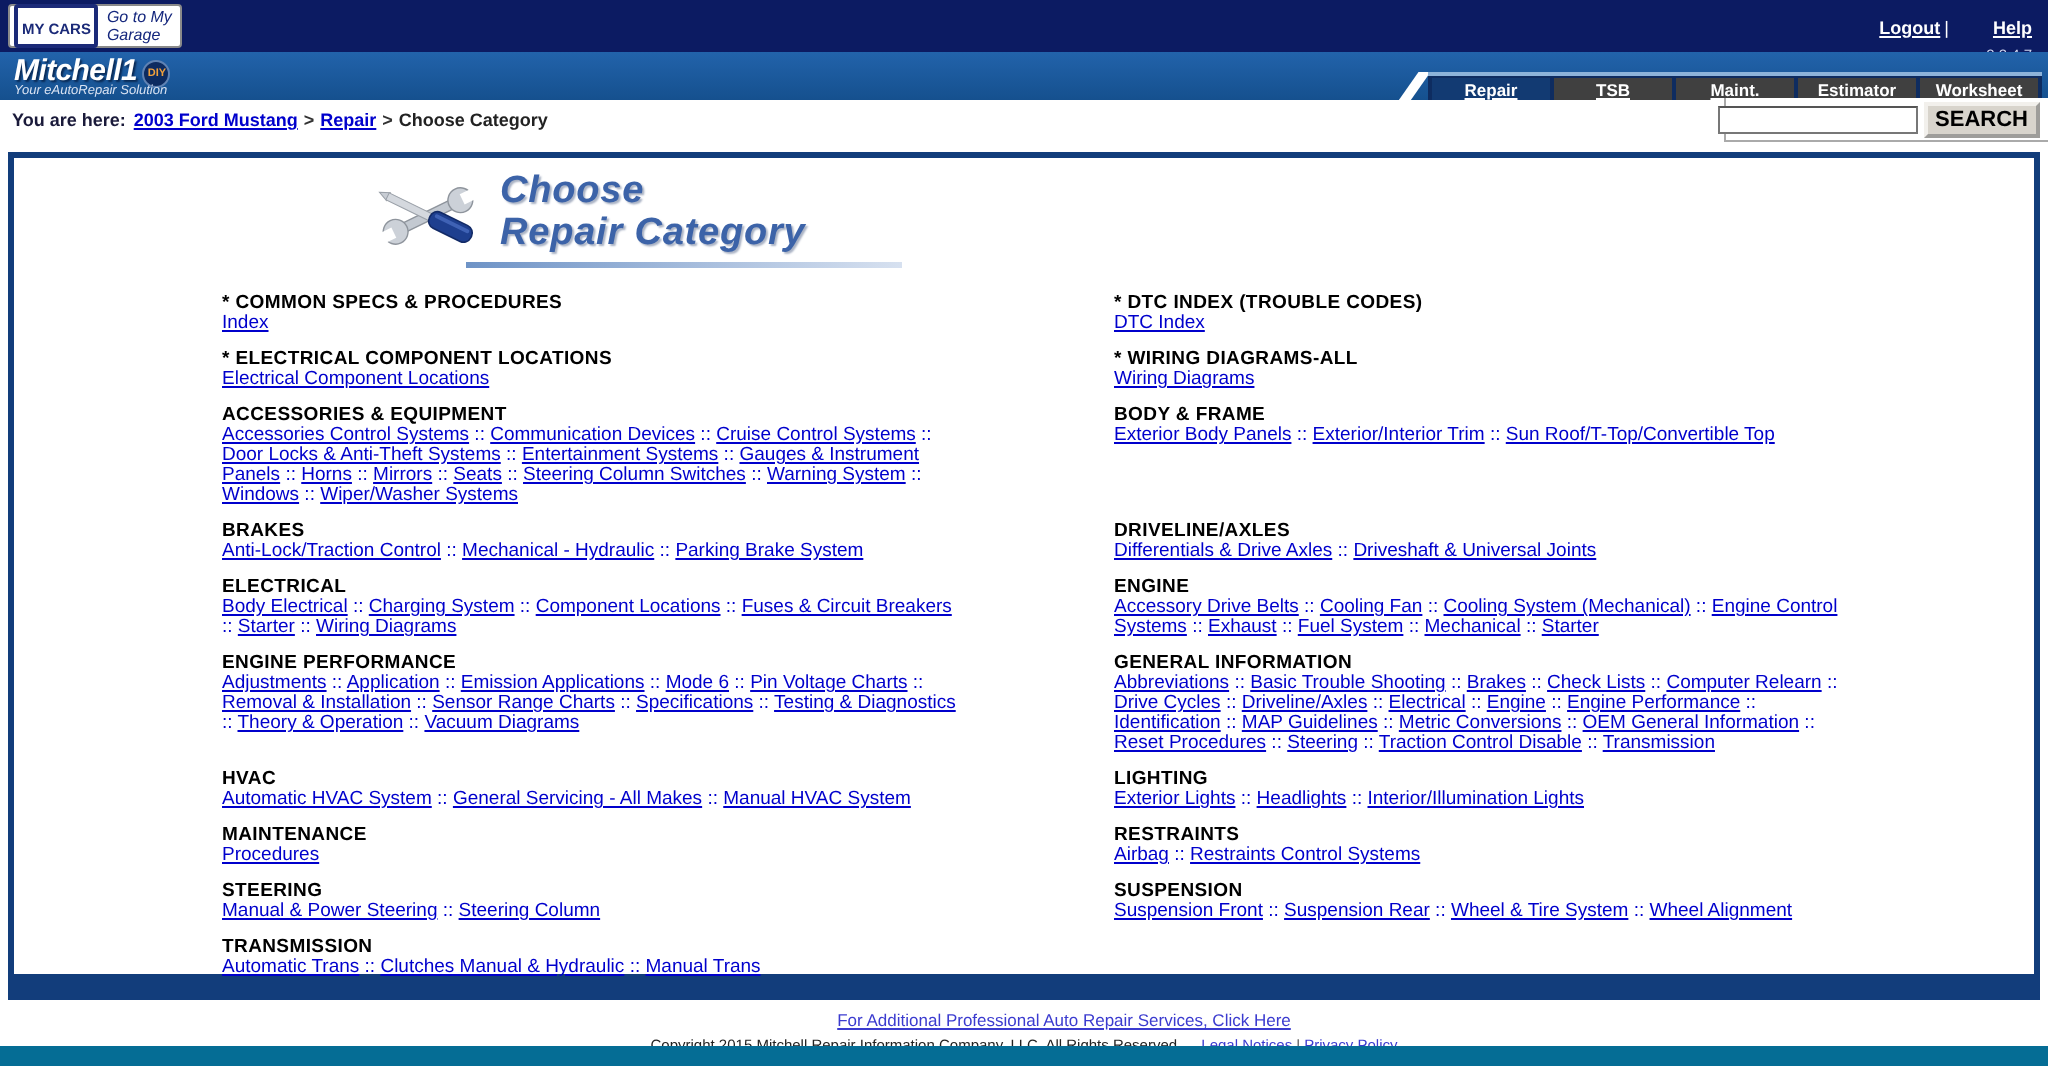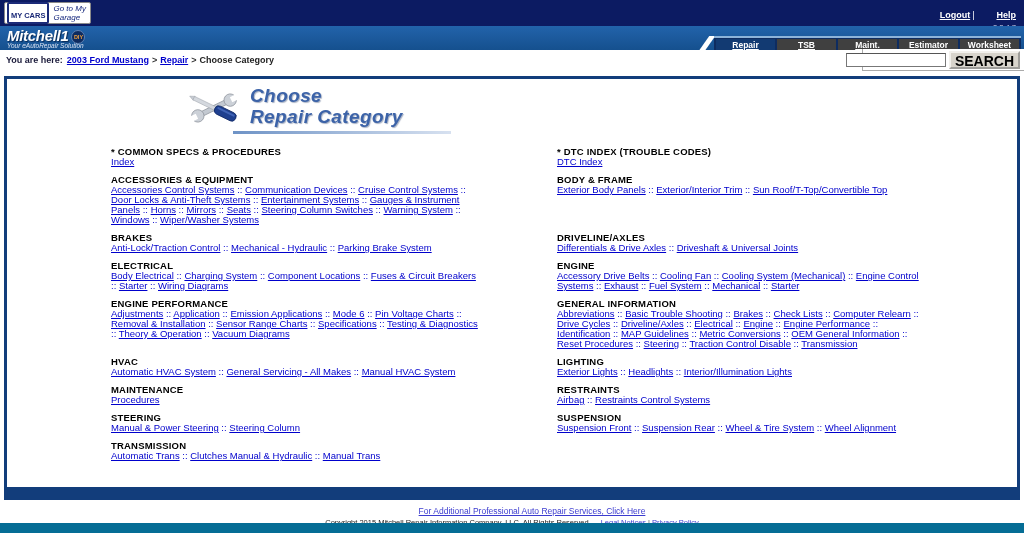--- a/index.html
+++ b/index.html
@@ -52,21 +52,21 @@
   .bc-link { color:#0000cc; text-decoration:underline; }
   .bc-sep { color:#333; margin:0 3px; }
   .bc-current { color:#222;text-align:center; }
 
   .search-area { position:absolute; top:49px; right:0; width:162px; height:22px; background:#fff;
     border-left:1px solid #aaa; border-bottom:1px solid #aaa;
     display:flex; align-items:center; justify-content:flex-end; gap:3px; padding-right:4px; }
   .search-input { width:100px; height:14px; border:1px solid #777; border-top:1px solid #555;
     font-size:9px; padding:0 2px; font-family:inherit; }
   .search-btn { height:18px; background:#d8d4cc; border:2px outset #f2f0ec; font-weight:bold;
-    font-size:14px; color:#000; padding:0 4px; font-family:inherit; }
+    font-size:11px; color:#000; padding:0 4px; font-family:inherit; }
 
   
   .main-box { position:absolute; top:76px; left:4px; width:1016px; height:424px; background:#fff;
     border:3px solid #123d7b; border-bottom:13px solid #123d7b; }
   .title-row { position:absolute; left:179px; top:6px; display:flex; align-items:flex-start; }
   .page-title { margin-left:8px; font-style:italic; font-weight:bold; font-size:19px; line-height:21px;
     color:#3c63a8; text-shadow:1px 1px 1px #a9b2c4; letter-spacing:0.4px; }
   .title-underline { position:absolute; left:226px; top:52px; width:218px; height:3px;
     background:linear-gradient(to right, #6e93c6, #d7e1f0); }
 
@@ -168,20 +168,30 @@
             <div class="cat-title">* COMMON SPECS &amp; PROCEDURES</div>
             <div class="cat-links"><a class="cat-link">Index</a></div>
           </td>
           <td class="col-right">
             <div class="cat-title">* DTC INDEX (TROUBLE CODES)</div>
             <div class="cat-links"><a class="cat-link">DTC Index</a></div>
           </td>
         </tr>
         <tr>
           <td class="col-left">
+            <div class="cat-title">* ELECTRICAL COMPONENT LOCATIONS</div>
+            <div class="cat-links"><a class="cat-link">Electrical Component Locations</a></div>
+          </td>
+          <td class="col-right">
+            <div class="cat-title">* WIRING DIAGRAMS-ALL</div>
+            <div class="cat-links"><a class="cat-link">Wiring Diagrams</a></div>
+          </td>
+        </tr>
+        <tr>
+          <td class="col-left">
             <div class="cat-title">ACCESSORIES &amp; EQUIPMENT</div>
             <div class="cat-links"><a class="cat-link">Accessories Control Systems</a><span class="link-sep"> :: </span><a class="cat-link">Communication Devices</a><span class="link-sep"> :: </span><a class="cat-link">Cruise Control Systems</a><span class="link-sep"> :: </span><a class="cat-link">Door Locks &amp; Anti-Theft Systems</a><span class="link-sep"> :: </span><a class="cat-link">Entertainment Systems</a><span class="link-sep"> :: </span><a class="cat-link">Gauges &amp; Instrument Panels</a><span class="link-sep"> :: </span><a class="cat-link">Horns</a><span class="link-sep"> :: </span><a class="cat-link">Mirrors</a><span class="link-sep"> :: </span><a class="cat-link">Seats</a><span class="link-sep"> :: </span><a class="cat-link">Steering Column Switches</a><span class="link-sep"> :: </span><a class="cat-link">Warning System</a><span class="link-sep"> :: </span><a class="cat-link">Windows</a><span class="link-sep"> :: </span><a class="cat-link">Wiper/Washer Systems</a></div>
           </td>
           <td class="col-right">
             <div class="cat-title">BODY &amp; FRAME</div>
             <div class="cat-links"><a class="cat-link">Exterior Body Panels</a><span class="link-sep"> :: </span><a class="cat-link">Exterior/Interior Trim</a><span class="link-sep"> :: </span><a class="cat-link">Sun Roof/T-Top/Convertible Top</a></div>
           </td>
         </tr>
         <tr>
           <td class="col-left">

